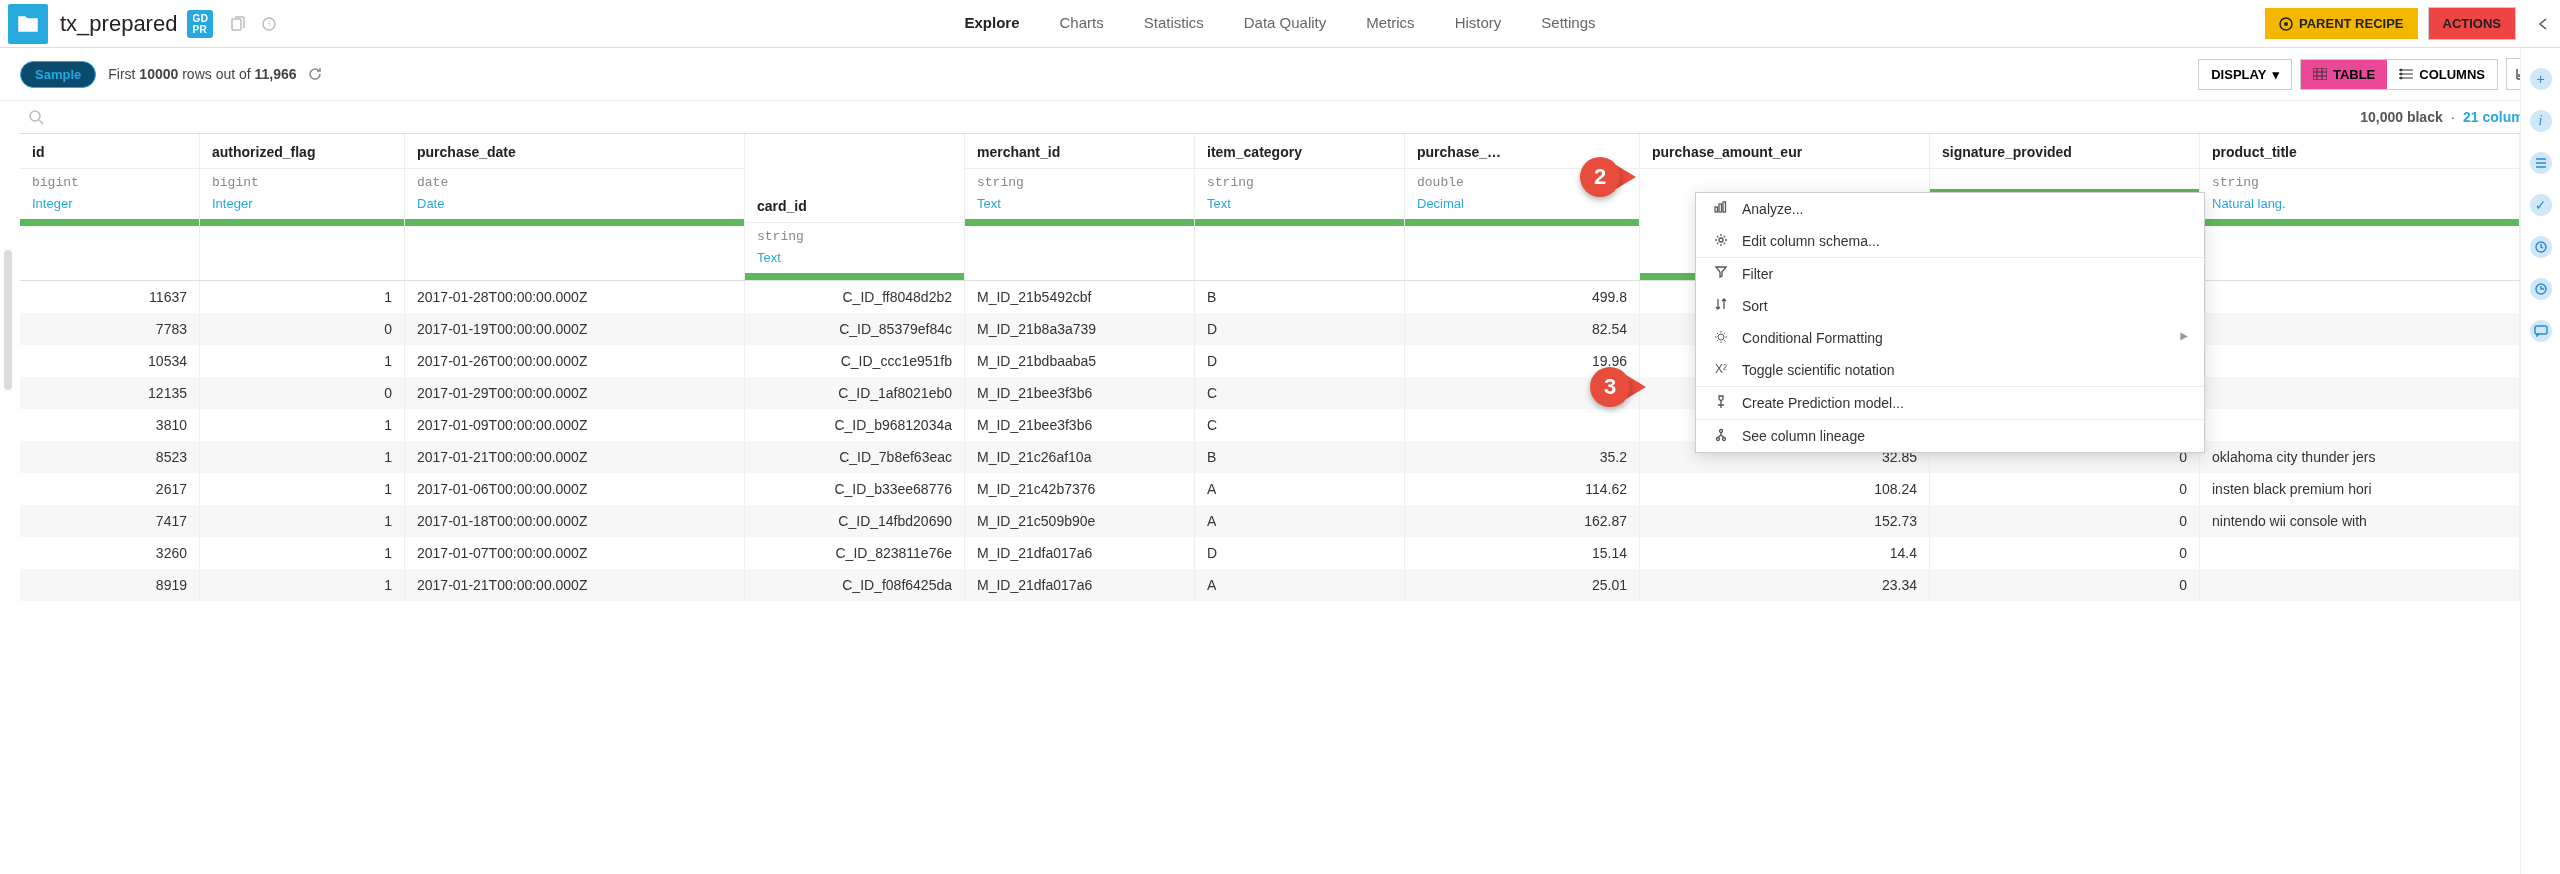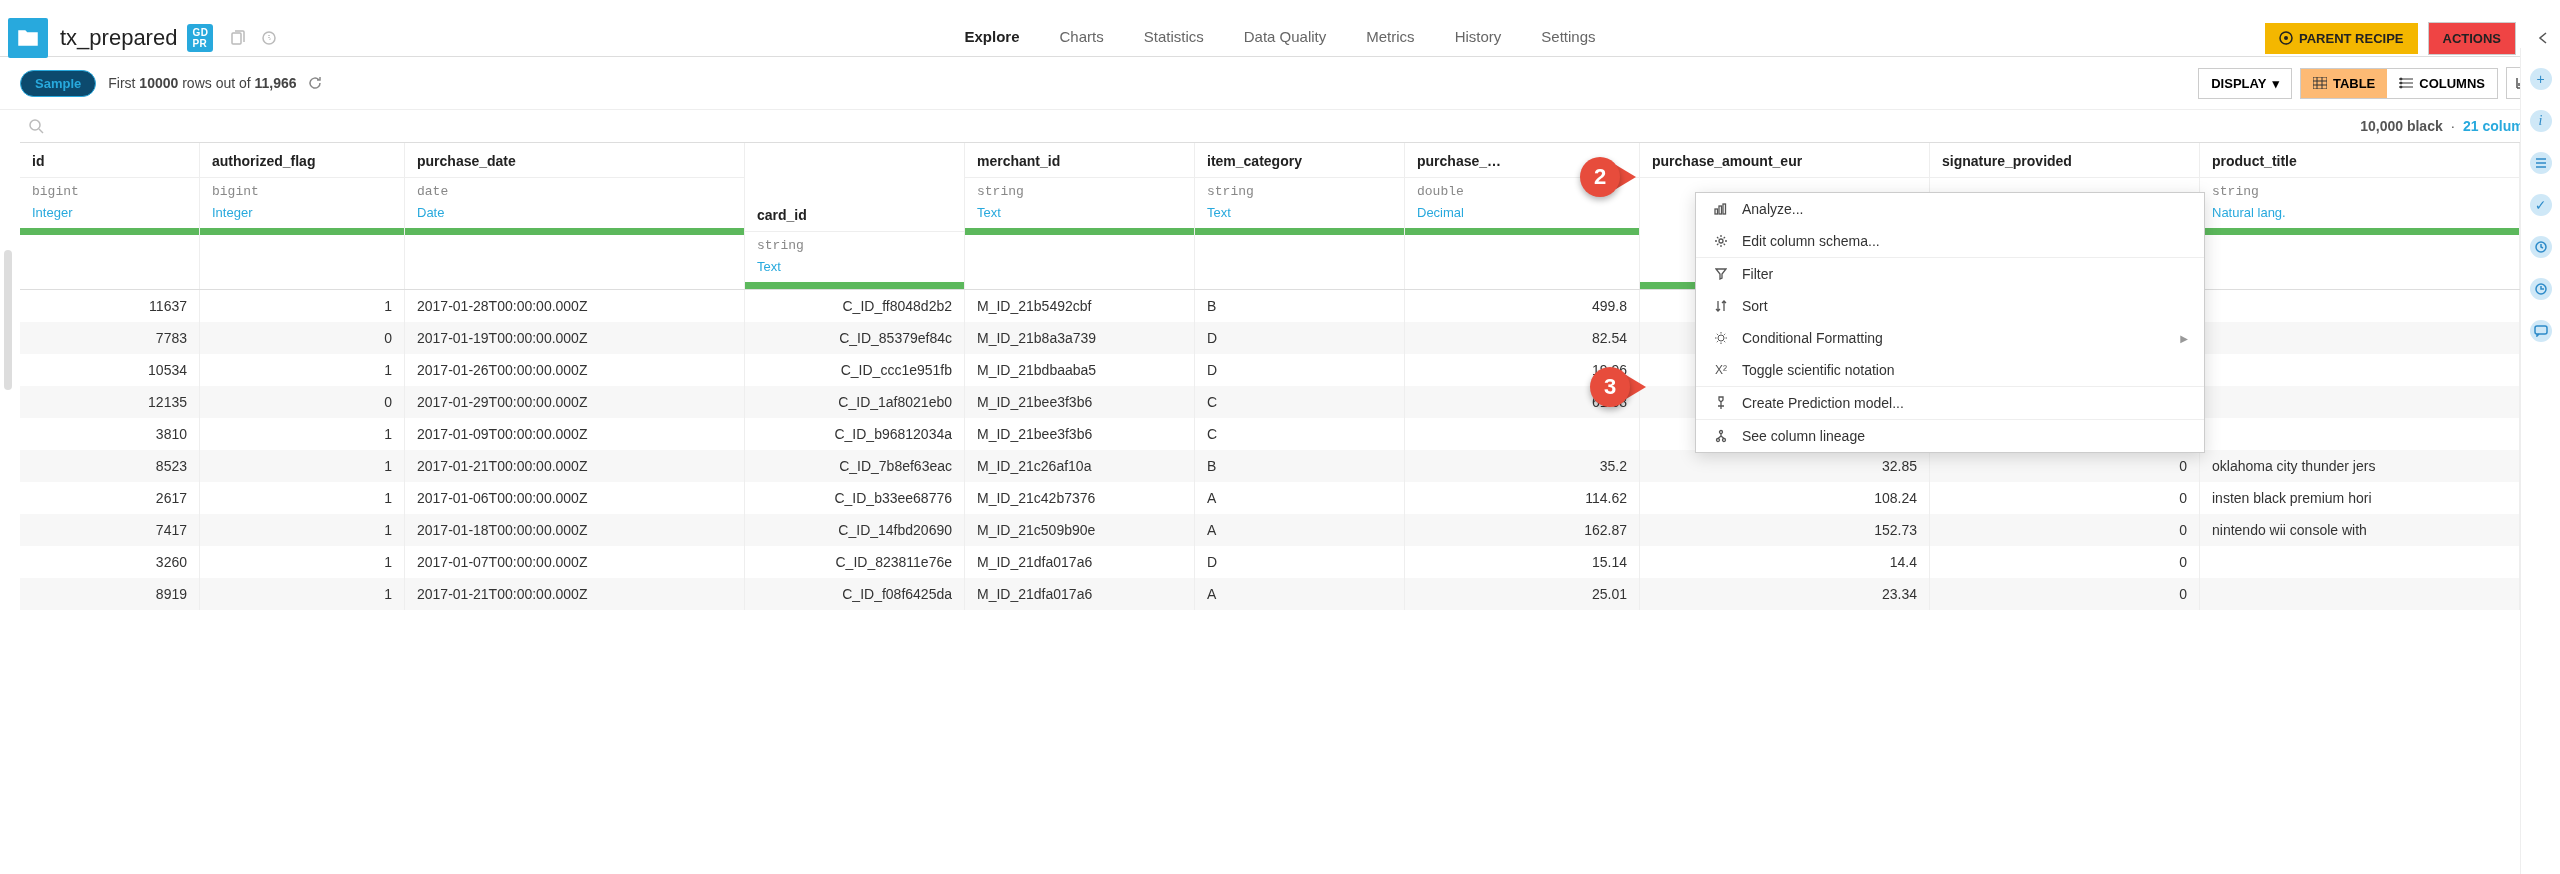--- a/index.html
+++ b/index.html
@@ -1,21 +1,21 @@
 <!DOCTYPE html>
 <html><head>
 <meta charset="utf-8">
 <style>
 * { margin: 0; padding: 0; box-sizing: border-box; }
 body { font-family: -apple-system, BlinkMacSystemFont, "Segoe UI", sans-serif; font-size: 13px; color: #333; background: #fff; overflow: hidden; }
 
 .app { display: flex; flex-direction: column; height: 874px; width: 2560px; position: relative; }
 
 
-.header { display: flex; align-items: center; height: 37px; border-bottom: 1px solid #ddd; padding: 0 8px; margin-top: 20px; }
+.header { display: flex; align-items: center; height: 48px; border-bottom: 1px solid #ddd; padding: 0 8px; }
 .folder-icon { width: 40px; height: 40px; background: #28a9dd; display: flex; align-items: center; justify-content: center; color: #fff; border-radius: 2px; margin-right: 12px; }
 .dataset-title { font-size: 22px; font-weight: 400; color: #222; margin-right: 10px; }
 .gdpr-badge { background: #28a9dd; color: #fff; font-size: 10px; font-weight: 700; padding: 3px 5px; border-radius: 3px; margin-right: 10px; letter-spacing: 0.5px; }
 .header-icon { width: 28px; height: 28px; display: flex; align-items: center; justify-content: center; color: #bbb; margin-right: 4px; }
 
 .nav-tabs { display: flex; margin-left: auto; margin-right: auto; height: 100%; align-items: stretch; position: absolute; left: 50%; transform: translateX(-50%); }
 .nav-tab { display: flex; align-items: center; padding: 0 20px; color: #666; font-size: 15px; cursor: pointer; border-bottom: 3px solid transparent; }
 .nav-tab.active { color: #222; font-weight: 700; border-bottom-color: #333; }
 
 .header-right { margin-left: auto; display: flex; align-items: center; gap: 10px; }
@@ -27,21 +27,21 @@
 .subheader { display: flex; align-items: center; padding: 10px 20px; }
 .sample-btn { border: 1px solid #28a9dd; color: #28a9dd; background: #0c4a6e; padding: 5px 14px; border-radius: 20px; font-weight: 600; font-size: 13px; cursor: pointer; }
 .sample-info { margin-left: 12px; color: #444; font-size: 14px; }
 .sample-info b { font-weight: 700; }
 .refresh-icon { margin-left: 10px; color: #888; cursor: pointer; }
 
 .subheader-right { margin-left: auto; display: flex; align-items: center; gap: 8px; }
 .display-btn { border: 1px solid #ccc; background: #fff; padding: 7px 12px; font-weight: 700; font-size: 13px; display: flex; align-items: center; gap: 6px; cursor: pointer; }
 .view-toggle { display: flex; border: 1px solid #ccc; }
 .view-toggle-btn { padding: 7px 12px; font-weight: 700; font-size: 13px; display: flex; align-items: center; gap: 6px; background: #fff; border: none; cursor: pointer; }
-.view-toggle-btn.active { background: #fdba74; }
+.view-toggle-btn.active { background: #ec4899; }
 .chart-icon-btn { border: 1px solid #ccc; background: #fff; width: 34px; height: 32px; display: flex; align-items: center; justify-content: center; cursor: pointer; }
 
 
 .filter-row { display: flex; align-items: center; padding: 8px 20px 8px 28px; border-top: 1px solid #eee; }
 .search-icon-small { color: #bbb; }
 .row-count-info { margin-left: auto; font-size: 14px; color: #555; }
 .row-count-info b { font-weight: 700; }
 .col-link { color: #28a9dd; font-weight: 700; }
 
 
@@ -67,21 +67,21 @@
 .c3 { width: 220px; justify-content: flex-end; }
 .c4 { width: 230px; }
 .c5 { width: 210px; }
 .c6 { width: 235px; }
 .c7 { width: 290px; gap: 28px; }
 .c8 { width: 270px; }
 .c9 { width: 320px; }
 
 
 .context-menu { position: absolute; top: 192px; left: 1695px; background: #fff; border: 1px solid #ccc; box-shadow: 0 4px 16px rgba(0,0,0,0.15); width: 510px; z-index: 100; }
-.menu-item { display: flex; align-items: center; padding: 8px 16px; gap: 12px; font-size: 14px; color: #333; cursor: pointer; }
+.menu-item { display: flex; align-items: flex-start; padding: 8px 16px; gap: 12px; font-size: 14px; color: #333; cursor: pointer; }
 .menu-sep { border-top: 1px solid #eee; }
 .menu-icon { width: 18px; display: flex; justify-content: center; color: #666; }
 .menu-arrow { margin-left: auto; color: #999; font-size: 10px; }
 
 
 .callout { position: absolute; width: 58px; height: 44px; z-index: 200; display: flex; align-items: center; }
 .callout-circle { width: 40px; height: 40px; background: #e74c3c; border-radius: 50%; color: #fff; font-size: 22px; font-weight: 600; display: flex; align-items: center; justify-content: center; box-shadow: 0 3px 6px rgba(0,0,0,0.3); position: relative; }
 .callout-tail { width: 0; height: 0; border-top: 12px solid transparent; border-bottom: 12px solid transparent; border-left: 20px solid #e74c3c; margin-left: -4px; }
 
 

